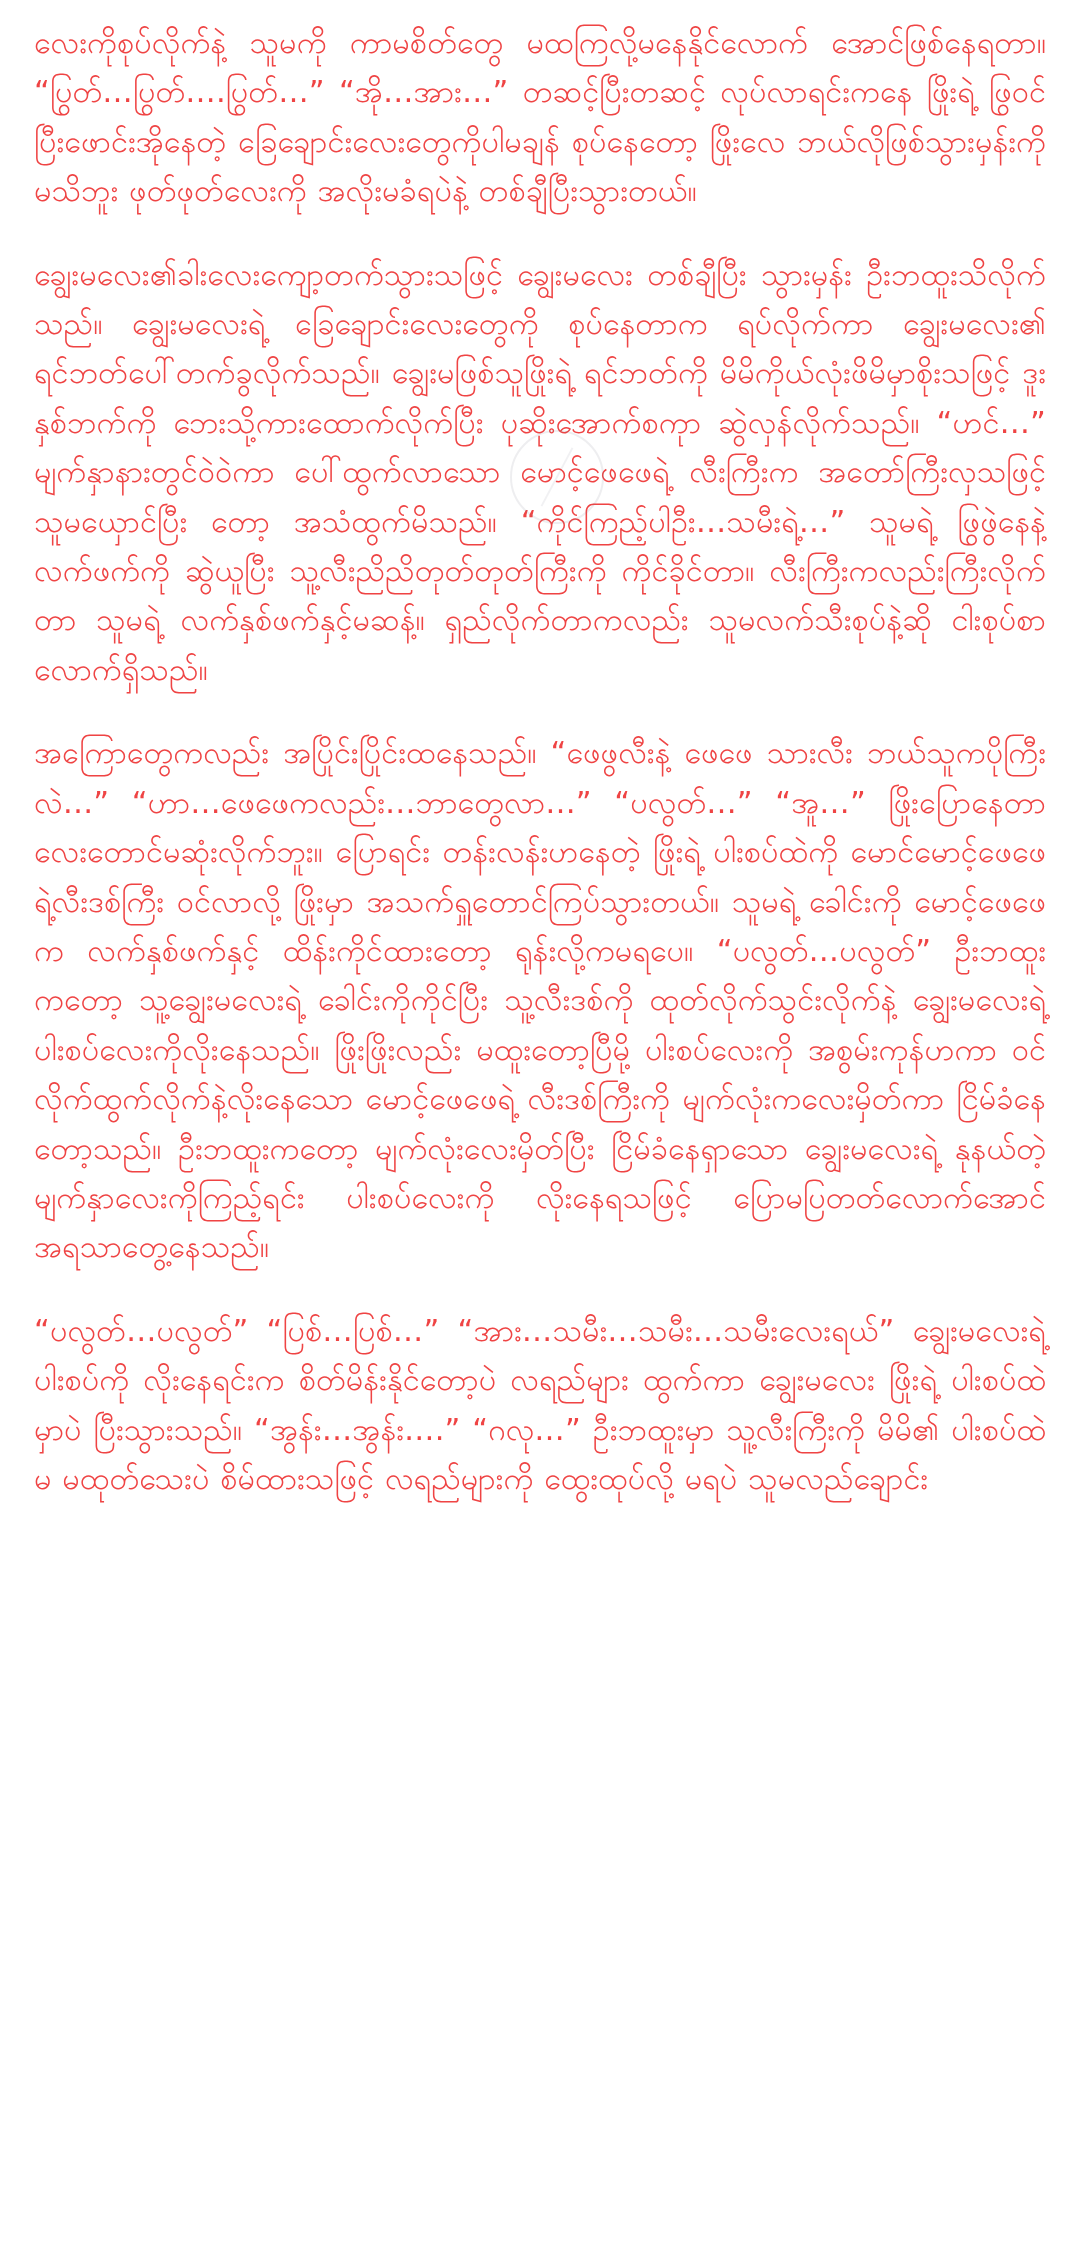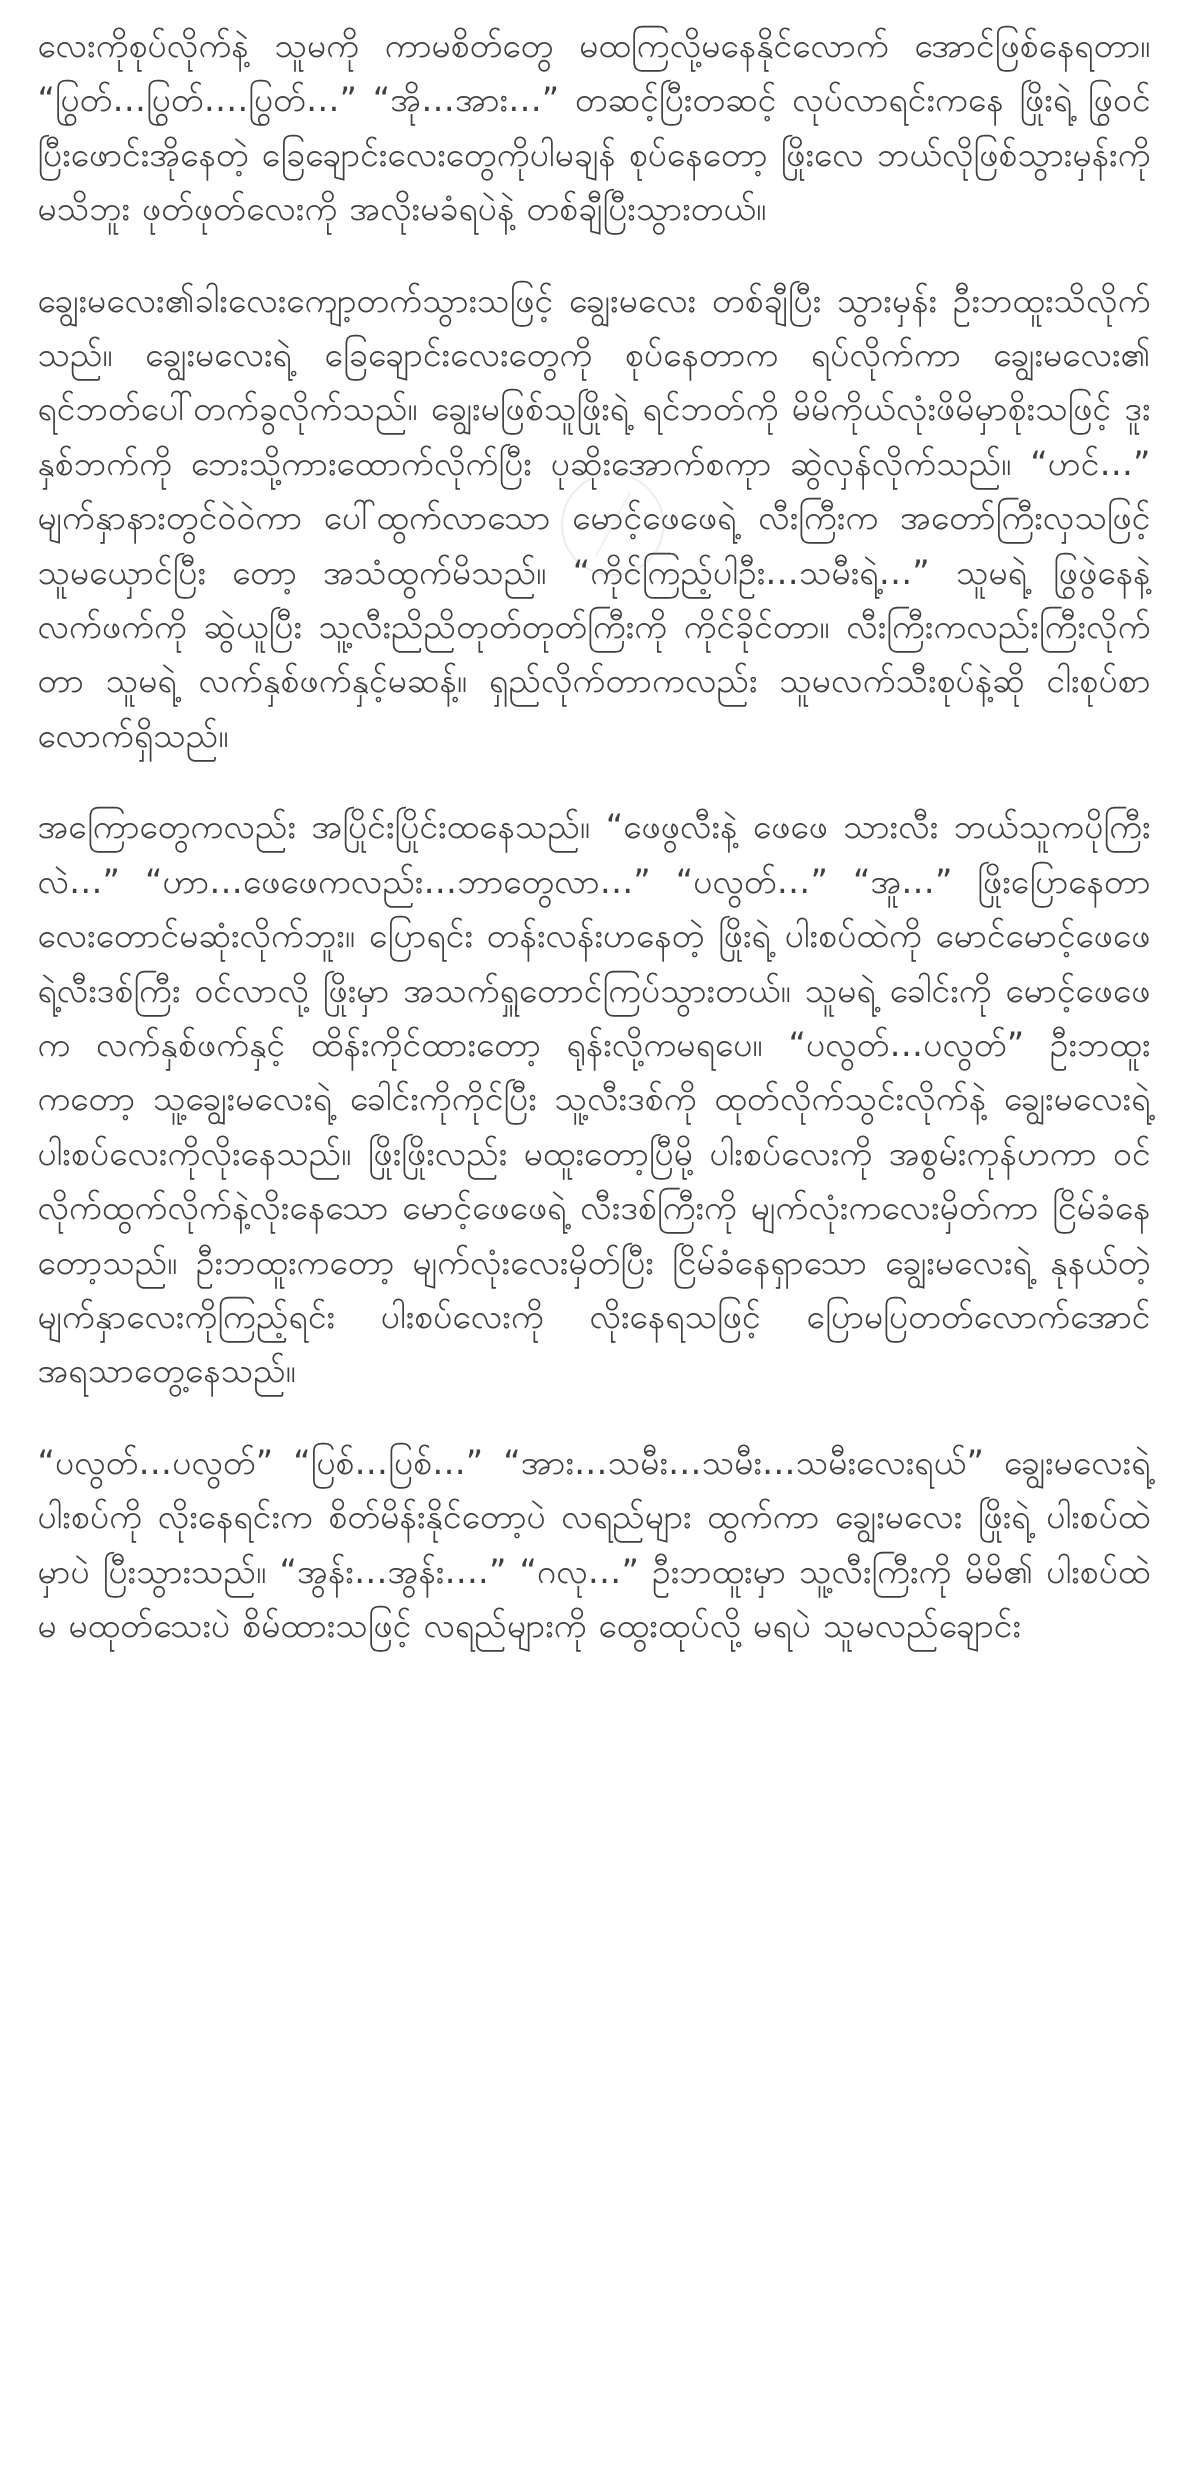--- a/index.html
+++ b/index.html
@@ -21,21 +21,21 @@
     padding: 18px 34px 10px 34px;
     overflow: hidden;
   }
   .para {
     font-size: 30.5px;
     line-height: 1.62;
     text-align: justify;
     text-justify: inter-word;
     margin: 0 0 34px 0;
     word-spacing: 1px;
-    color: #404040;
+    color: #ef4444;
     letter-spacing: 0.1px;
   }
   .para:last-child {
     margin-bottom: 4px;
   }
   .watermark {
     position: absolute;
     left: 510px;
     top: 430px;
     width: 90px;

